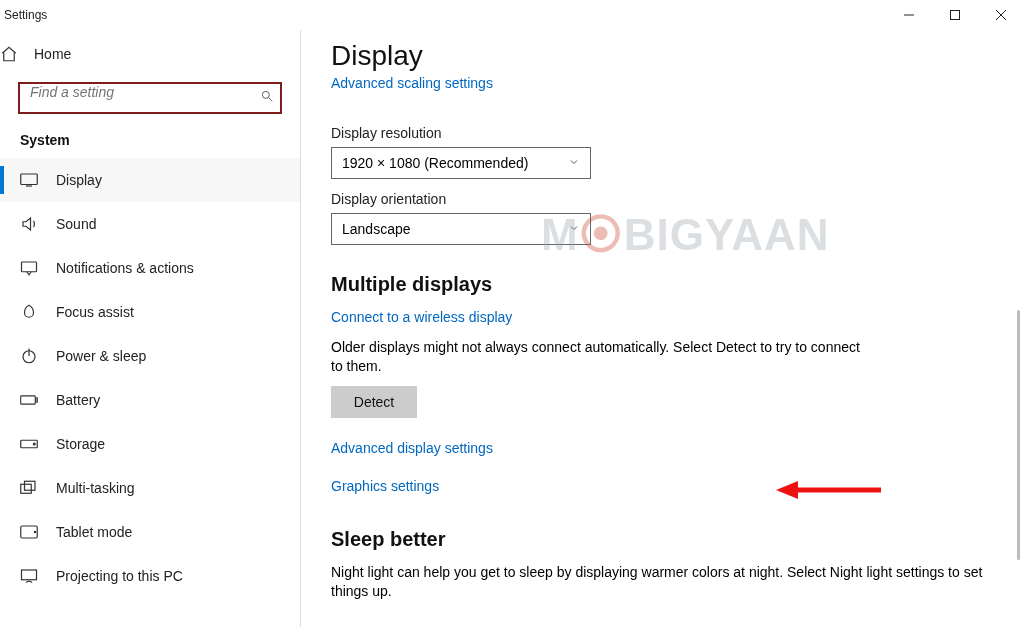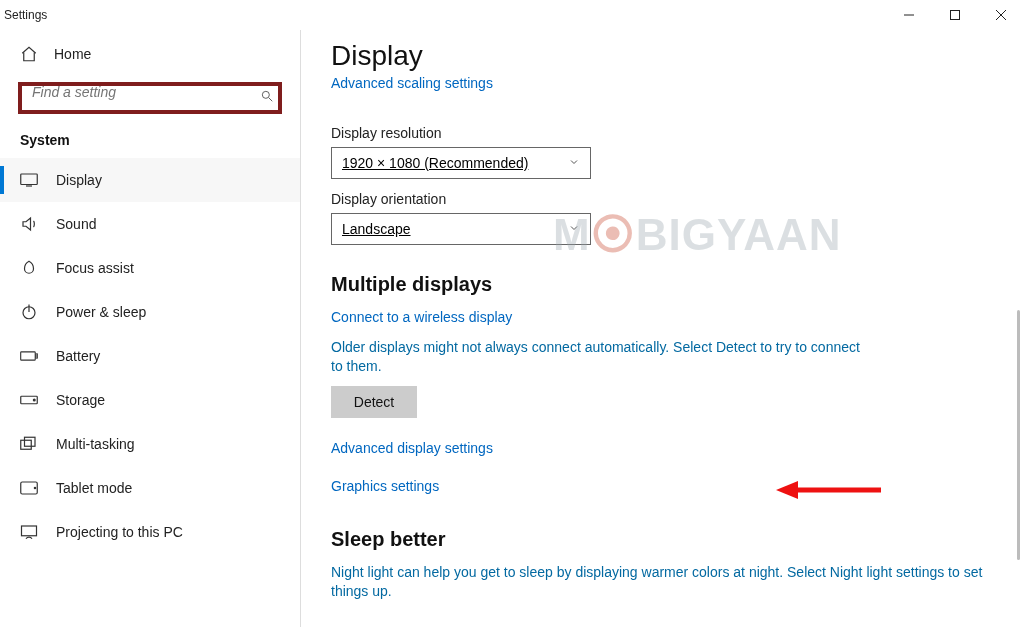--- a/index.html
+++ b/index.html
@@ -10,52 +10,52 @@
   .titlebar { height: 30px; display: flex; align-items: center; padding-left: 4px; font-size: 12px; color: #222; }
   .titlebar-spacer { flex: 1; }
   .win-controls { display: flex; height: 30px; }
   .win-btn { width: 46px; height: 30px; display: flex; align-items: center; justify-content: center; color: #222; }
   .win-btn svg { width: 10px; height: 10px; }
 
   .body { display: flex; height: calc(627px - 30px); }
 
   
   .sidebar { width: 300px; padding: 4px 0 0 0; }
-  .home-row { display: flex; align-items: center; height: 40px; padding-left: 20px; gap: 16px; font-size: 14px; color: #222; }
+  .home-row { display: flex; align-items: center; height: 40px; gap: 16px; font-size: 14px; color: #222; }
   .search-wrap { padding: 8px 18px 14px 18px; }
   .search-box { position: relative; }
-  .search-input { width: 100%; height: 32px; border: 4px solid #7f1d1d; padding: 0 36px 12px 10px; font-size: 14px; font-style: italic; color: #666; background: #fff; }
+  .search-input { width: 100%; height: 32px; border: 2px solid #7f1d1d; padding: 0 36px 12px 10px; font-size: 14px; font-style: italic; color: #666; background: #fff; }
   .search-icon { position: absolute; right: 8px; top: 50%; transform: translateY(-50%); color: #555; }
   .section-title { padding: 4px 20px 10px 20px; font-size: 14px; font-weight: 600; color: #111; }
   .nav { list-style: none; }
   .nav-item { display: flex; align-items: center; height: 44px; padding-left: 20px; gap: 18px; font-size: 14px; color: #222; position: relative; }
   .nav-item.active::before { content: ""; position: absolute; left: 0; top: 8px; bottom: 8px; width: 4px; background: #0078d4; }
   .nav-item.active { background: rgba(0,0,0,0.03); }
   .nav-icon { width: 18px; height: 18px; display: flex; align-items: center; justify-content: center; color: #333; }
 
   
   .divider { width: 1px; background: #ddd; }
 
   
   .content { flex: 1; position: relative; padding: 10px 22px 0 30px; overflow: hidden; }
   .page-title { font-size: 28px; font-weight: 400; color: #111; margin-bottom: 2px; }
   .link { color: #0067c0; font-size: 14px; }
   .cut-link { display: inline-block; margin-top: -6px; margin-bottom: 22px; }
   .field-label { font-size: 14px; color: #222; margin-top: 12px; margin-bottom: 6px; }
-  .select { width: 260px; height: 32px; border: 1px solid #666; display: flex; align-items: center; justify-content: space-between; padding: 8px 10px; font-size: 14px; background: #fff; text-decoration: underline; }
+  .select { width: 260px; height: 32px; border: 1px solid #666; display: flex; align-items: center; justify-content: space-between; padding: 8px 10px; font-size: 14px; background: #fff; }
   .select .chev { color: #555; }
   .section-h { font-size: 20px; font-weight: 600; color: #111; margin-top: 28px; margin-bottom: 12px; }
-  .desc { font-size: 14px; color: #0369a1; max-width: 540px; line-height: 1.35; margin: 12px 0 10px 0; }
+  .desc { font-size: 14px; color: #000000; max-width: 540px; line-height: 1.35; margin: 12px 0 10px 0; }
   .btn { display: inline-flex; align-items: center; justify-content: center; min-width: 86px; height: 32px; padding: 0 18px; background: #ccc; border: none; font-size: 14px; color: #111; }
   .link-block { display: block; margin-top: 22px; font-size: 14px; }
 
   .scrollbar { position: absolute; right: 4px; top: 280px; width: 3px; height: 250px; background: #bcbcbc; border-radius: 2px; }
 
   
-  .watermark { position: absolute; left: 252px; top: 180px; font-size: 44px; font-weight: 700; color: #9aa6ad; opacity: 0.35; letter-spacing: 1px; pointer-events: none; user-select: none; }
+  .watermark { position: absolute; left: 240px; top: 180px; font-size: 44px; font-weight: 700; color: #9aa6ad; opacity: 0.35; letter-spacing: 1px; pointer-events: none; user-select: none; }
   .watermark .o-outer { color: #c8442a; }
 
   
   .arrow { position: absolute; left: 475px; top: 448px; pointer-events: none; }
 </style>
 </head>
 <body>
 
 <div class="window">
 
@@ -123,20 +123,29 @@
           <span class="nav-icon">
             <svg width="18" height="18" viewBox="0 0 24 24" fill="none" stroke="currentColor" stroke-width="1.6">
                 <path d="M4 9v6h4l6 5V4L8 9H4z"></path>
                 <path d="M18 8c1.5 1.5 1.5 6.5 0 8"></path>
               </svg>
           </span>
           <span>Sound</span>
         </li>
         <li class="nav-item">
           <span class="nav-icon">
+            <svg width="18" height="16" viewBox="0 0 24 20" fill="none" stroke="currentColor" stroke-width="1.6">
+                <rect x="2" y="2" width="20" height="13" rx="1"></rect>
+                <path d="M9 15l3 4 3-4"></path>
+              </svg>
+          </span>
+          <span>Notifications &amp; actions</span>
+        </li>
+        <li class="nav-item">
+          <span class="nav-icon">
             <svg width="18" height="18" viewBox="0 0 24 24" fill="none" stroke="currentColor" stroke-width="1.6">
                 <path d="M12 3c-4 2-6 6-6 10a6 6 0 0 0 12 0c0-4-2-8-6-10z"></path>
               </svg>
           </span>
           <span>Focus assist</span>
         </li>
         <li class="nav-item">
           <span class="nav-icon">
             <svg width="18" height="18" viewBox="0 0 24 24" fill="none" stroke="currentColor" stroke-width="1.6">
                 <circle cx="12" cy="13" r="8"></circle>

